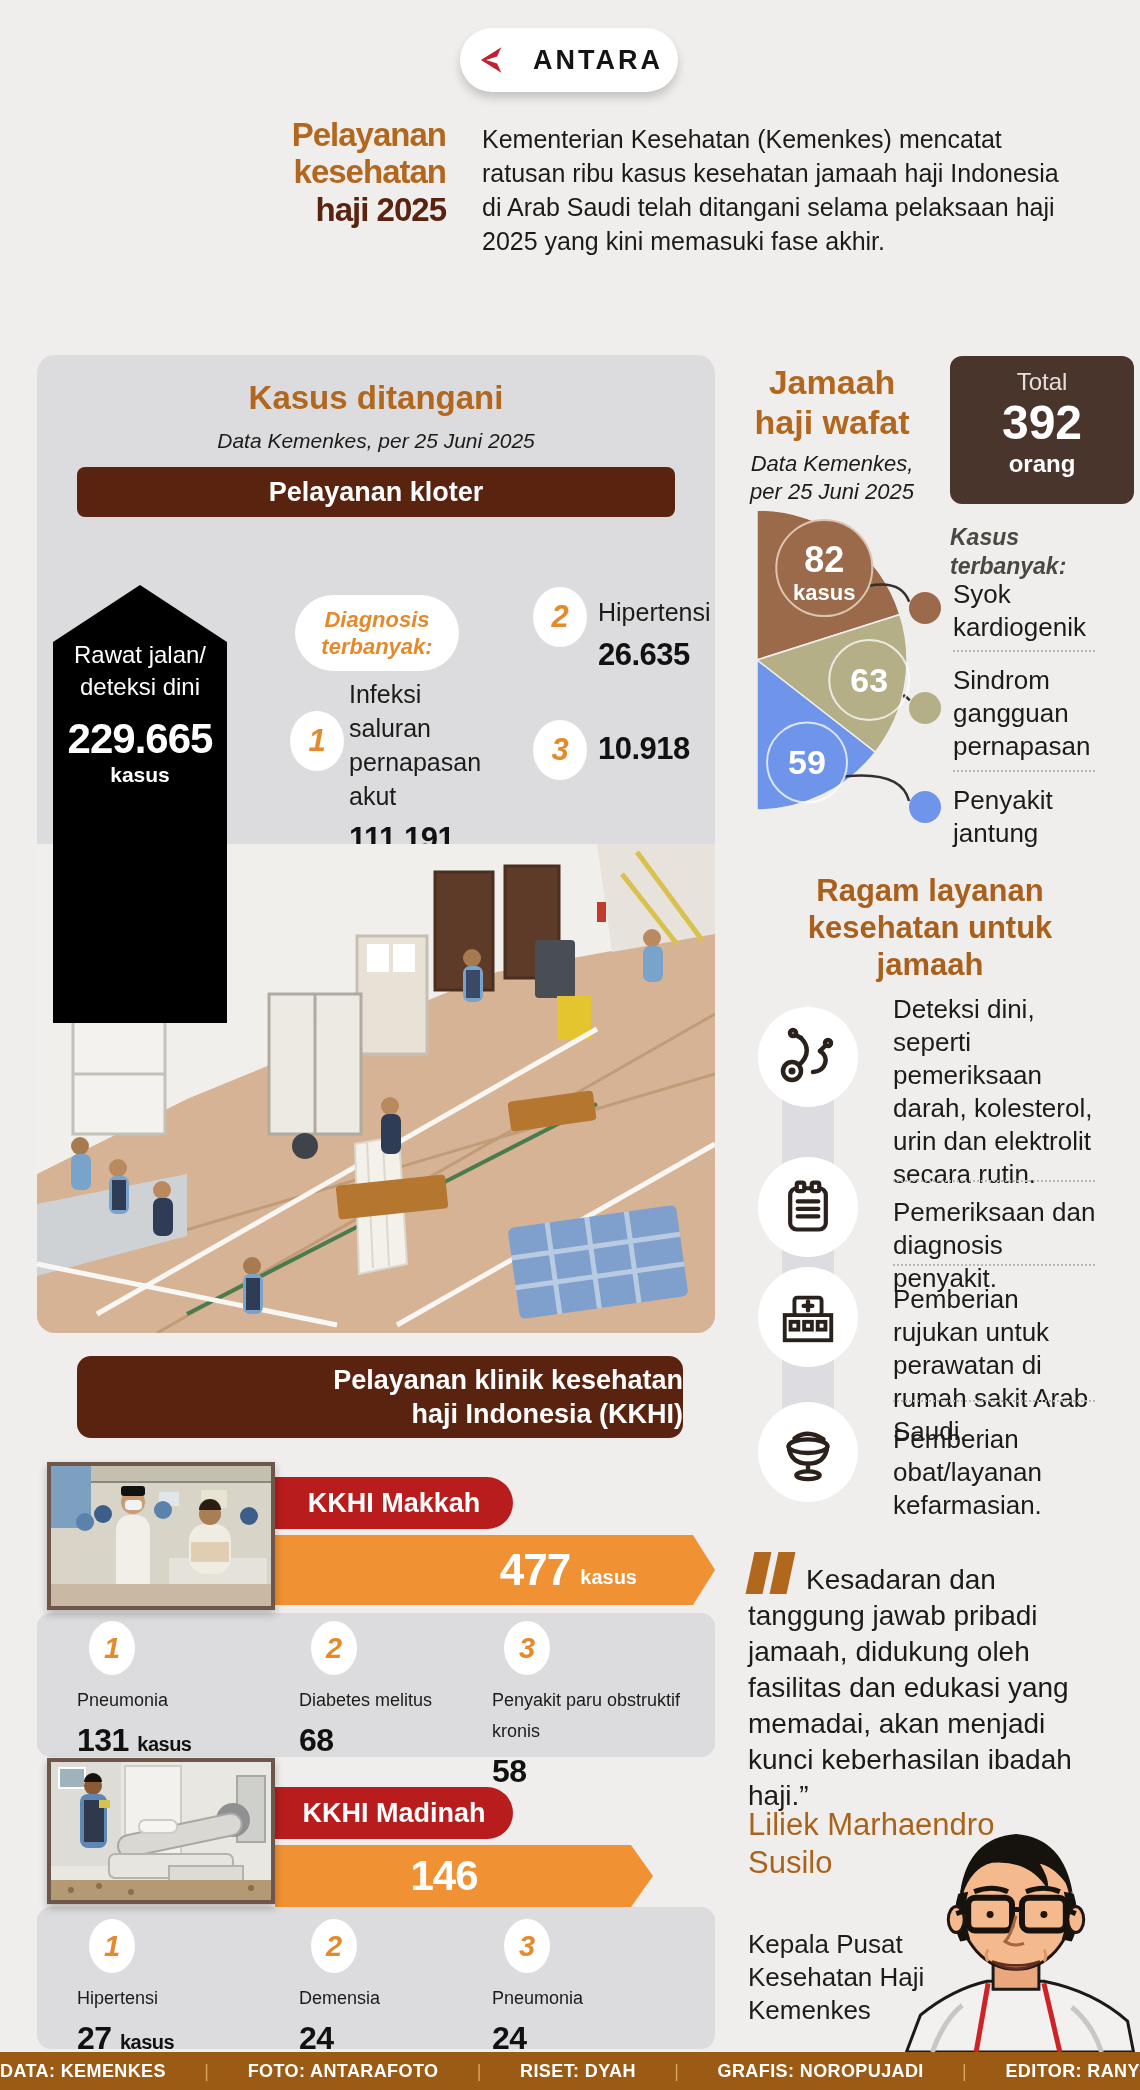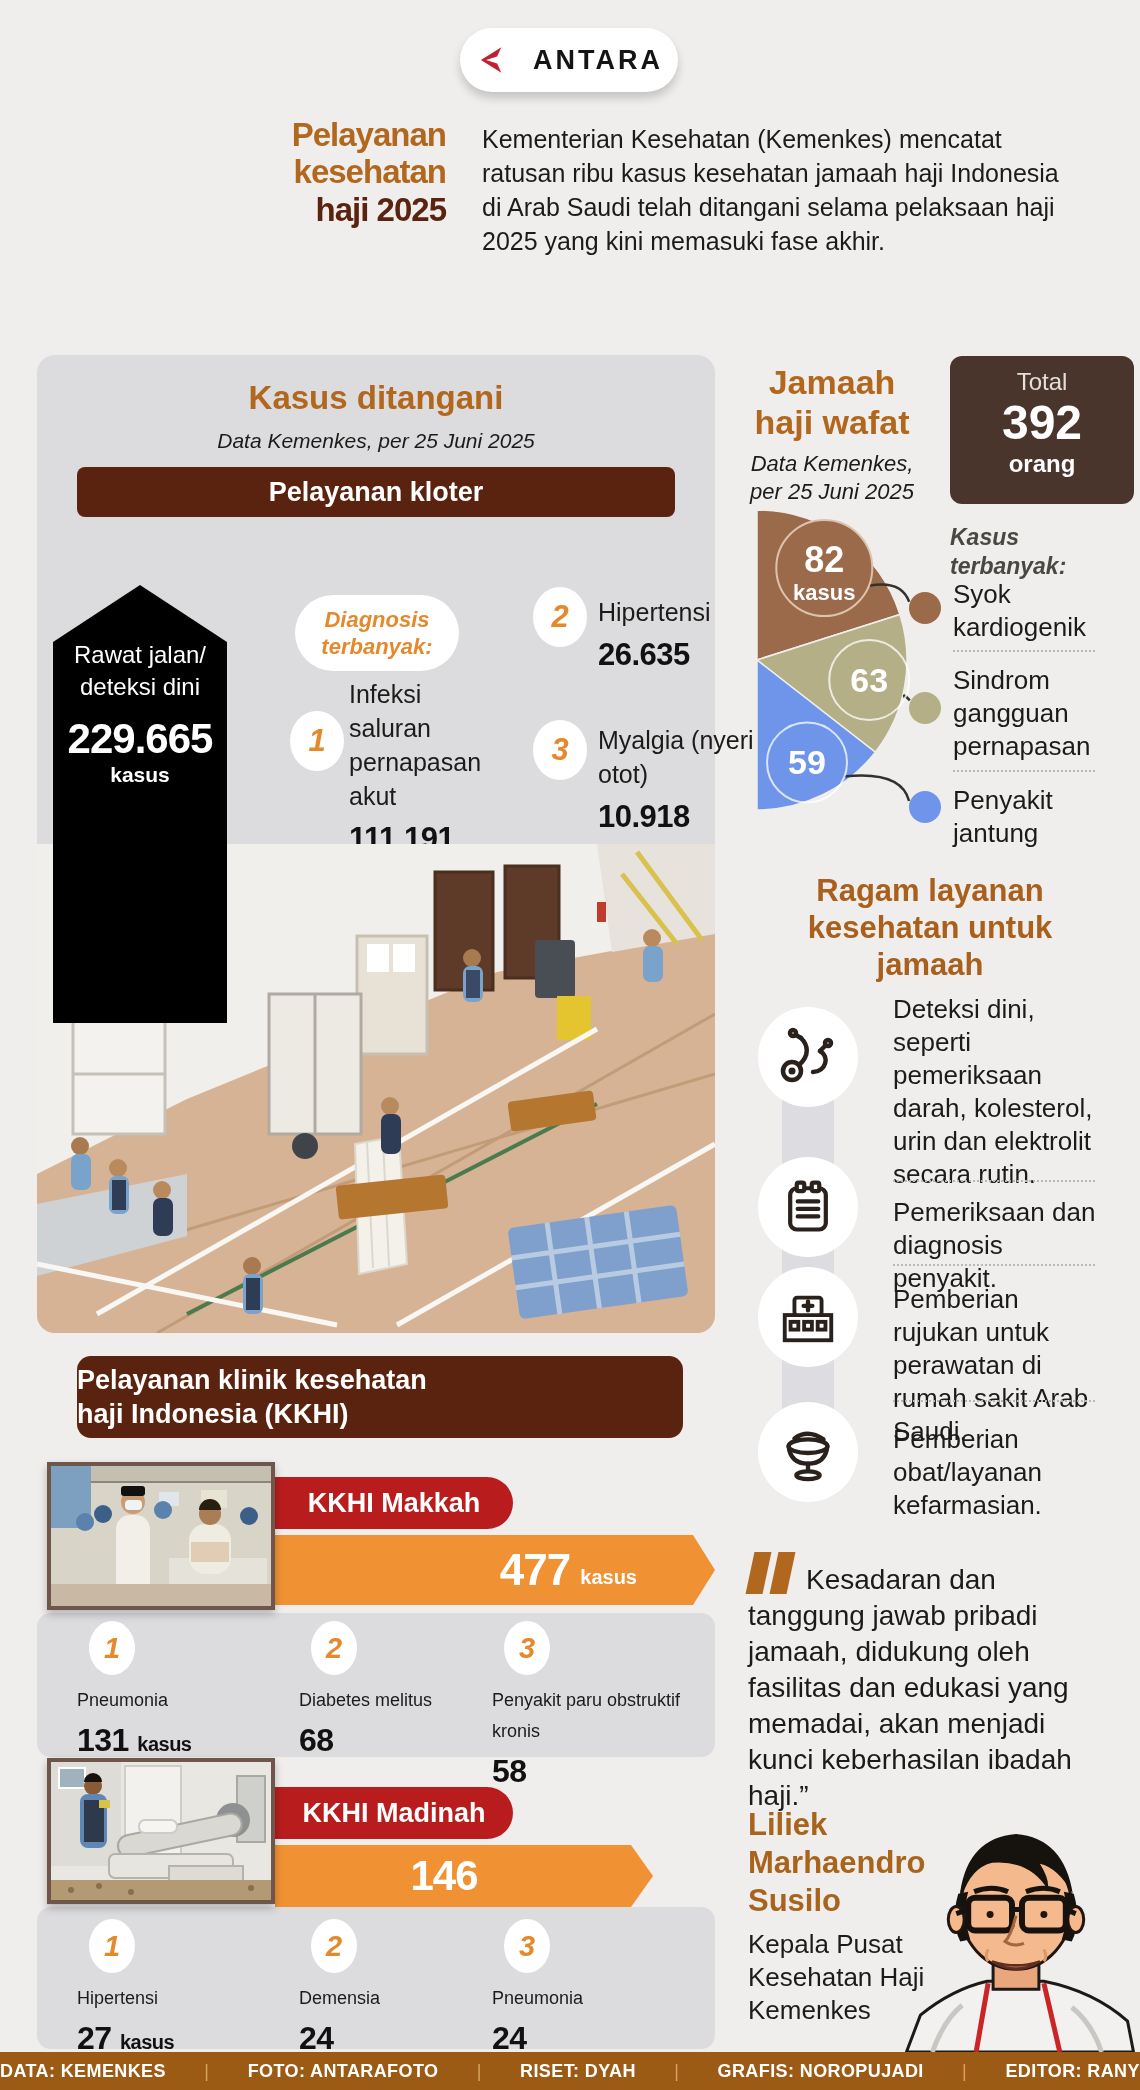--- a/index.html
+++ b/index.html
@@ -53,27 +53,27 @@
   .ragam-title{left:778px;top:872px;width:304px;text-align:center;font-size:31px;line-height:37px;font-weight:bold;color:#a8601c}
   .icon-band{left:782px;top:1057px;width:52px;height:395px;background:#dddce0}
   .ric{position:absolute;left:758px;width:100px;height:100px;border-radius:50%;background:#fff;
        display:flex;align-items:center;justify-content:center}
   .rtext{position:absolute;left:893px;width:212px;font-size:26px;line-height:33px}
 
   
   .qmark{left:750px;top:1552px;display:flex;gap:7px;transform:skewX(-12deg)}
   .qbar{width:17px;height:42px;background:#b2671e}
   .quote-text{left:748px;top:1562px;width:330px;font-size:28px;line-height:36px;text-indent:58px}
-  .q-author{left:748px;top:1806px;width:260px;font-size:31px;line-height:38px;font-weight:bold;color:#a8641d}
+  .q-author{left:748px;top:1806px;width:260px;font-size:31px;line-height:38px;font-weight:normal;color:#a8641d}
   .q-role{left:748px;top:1928px;width:240px;font-size:26px;line-height:33px}
   .portrait{left:892px;top:1810px;width:248px;height:242px}
 
   
   .kkhi-banner{left:77px;top:1356px;width:606px;height:82px;background:#5a230f;border-radius:14px;
-               color:#fff;font-weight:bold;font-size:27px;line-height:34px;text-align:left;padding-top:7px}
+               color:#fff;font-weight:bold;font-size:27px;line-height:34px;text-align:right;padding-top:7px}
   .photo-frame{border:4px solid #6e564a;background:#ddd;overflow:hidden;box-shadow:0 4px 8px rgba(0,0,0,.25);z-index:4}
   .kkhi-label{width:238px;height:52px;background:#b91c1c;border-radius:0 26px 26px 0;color:#fff;
               font-weight:bold;font-size:27px;text-align:center;line-height:52px;z-index:2}
   .arrow-bar{background:#f09233;clip-path:polygon(0 0,calc(100% - 22px) 0,100% 50%,calc(100% - 22px) 100%,0 100%);
              display:flex;align-items:baseline;color:#fff;z-index:1}
   .arrow-num{font-size:44px;font-weight:bold;letter-spacing:-1px}
   .arrow-unit{font-size:20px;font-weight:bold;margin-left:10px}
   .stats-card{left:37px;top:0;width:678px;background:#dcdbde;border-radius:14px}
   .scol{position:absolute;top:8px}
   .scol .numcircle{width:46px;height:54px;font-size:29px;margin-left:12px}
@@ -126,21 +126,20 @@
     </div>
 
     <div class="a numcircle" style="left:496px;top:232px">2</div>
     <div class="a" style="left:561px;top:240px;width:170px">
       <div class="diag-name">Hipertensi</div>
       <div class="diag-value">26.635</div>
     </div>
 
     <div class="a numcircle" style="left:496px;top:365px">3</div>
     <div class="a" style="left:561px;top:368px;width:160px">
-      <div class="diag-name">Myalgia (nyeri otot)</div>
       <div class="diag-value">10.918</div>
     </div>
 
     <div class="a ward-photo">
       <svg width="678" height="489" viewBox="0 0 678 489">
         <rect width="678" height="489" fill="#d6b395"></rect>
         <path d="M0,430 L678,230" stroke="#c29b79" stroke-width="3"></path>
         <path d="M120,489 L678,170" stroke="#c29b79" stroke-width="3"></path>
         <polygon points="0,0 678,0 678,88 460,128 150,255 0,330" fill="#f1efec"></polygon>
         <polygon points="560,0 678,0 678,90 575,108" fill="#e7e3dc"></polygon>

